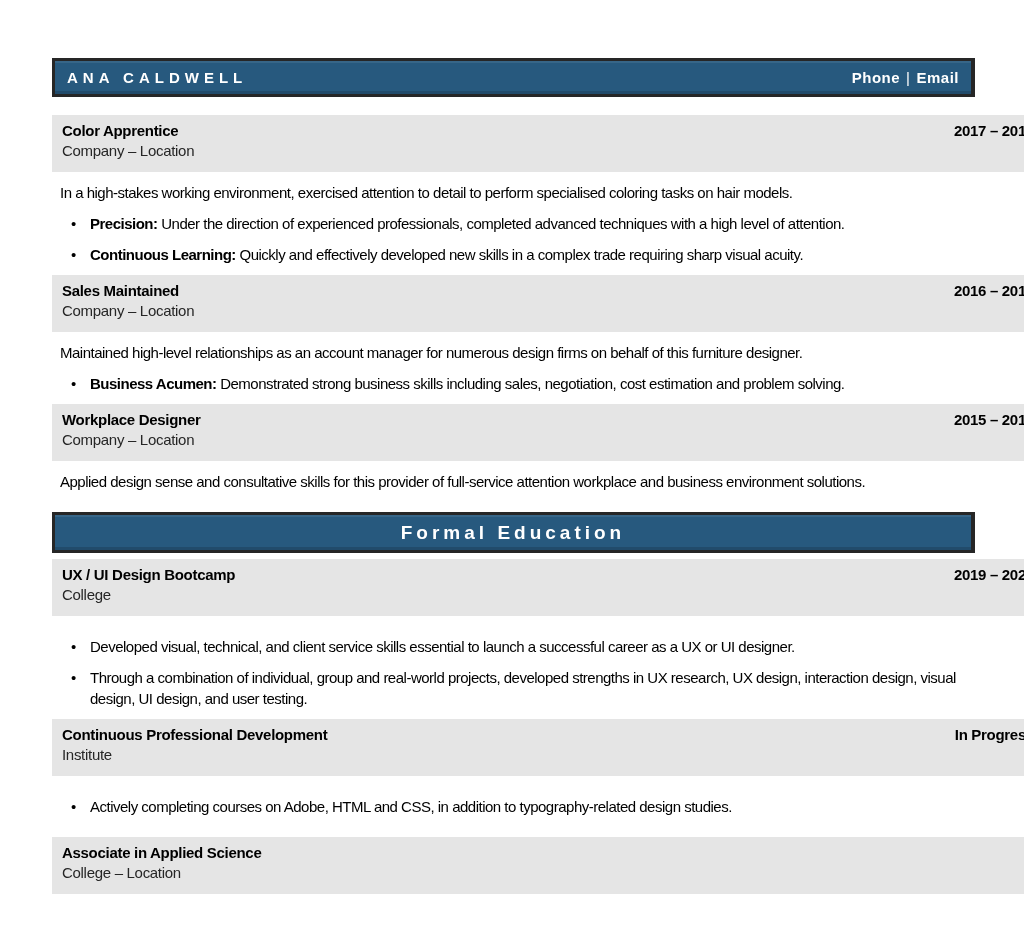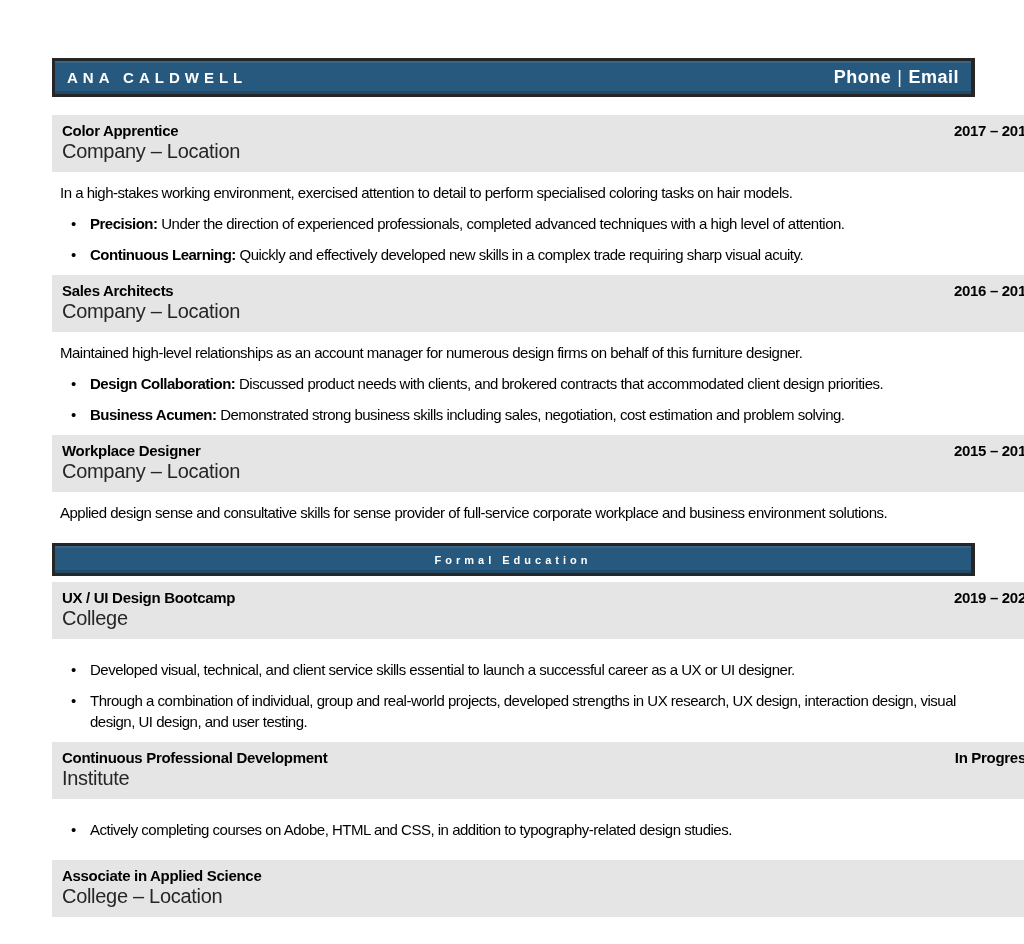--- a/index.html
+++ b/index.html
@@ -21,37 +21,37 @@
     box-shadow: inset 0 2px 0 rgba(255,255,255,0.08), inset 0 -3px 0 rgba(0,0,0,0.15);
     color:#fff;
     font-weight:bold;
   }
   .name-bar {
     height:39px;
     display:flex; align-items:center; justify-content:space-between;
     padding:12px 12px;
   }
   .name-text { font-size:15px; letter-spacing:5px; }
-  .contact-text { font-size:18px; letter-spacing:0.5px; }
+  .contact-text { font-size:15px; letter-spacing:0.5px; }
   .contact-text .sep { font-weight:normal; padding:0 6px; }
   .section-bar {
-    height:33px; margin-top:20px;
+    height:41px; margin-top:20px;
     display:flex; align-items:center; justify-content:center;
-    font-size:11px; letter-spacing:4px;
+    font-size:19px; letter-spacing:4px;
   }
 
   
   .entry-head {
     width:992px;
     background:#e5e5e5;
     padding:6px 10px 11px 10px;
     display:flex; justify-content:space-between; align-items:flex-start;
   }
   .entry-title { font-size:15px; font-weight:bold; letter-spacing:-0.3px; line-height:20px; }
-  .entry-org   { font-size:20px; color:#262626; letter-spacing:-0.3px; line-height:20px; }
+  .entry-org   { font-size:15px; color:#262626; letter-spacing:-0.3px; line-height:20px; }
   .entry-date  { font-size:15px; font-weight:bold; letter-spacing:-0.3px; line-height:20px; white-space:nowrap; }
 
   
   .summary {
     margin:10px 0 10px 8px;
     width:900px;
     font-size:15px; letter-spacing:-0.5px; line-height:21px;
   }
   .bullet {
     position:relative;
@@ -93,39 +93,38 @@
       <div class="entry-date">2017 – 2018</div>
     </div>
     <div class="summary">In a high-stakes working environment, exercised attention to detail to perform specialised coloring tasks on hair models.</div>
     <div class="bullet"><span class="b-label">Precision:</span> <span>Under the direction of experienced professionals, completed advanced techniques with a high level of attention.</span></div>
     <div class="bullet"><span class="b-label">Continuous Learning:</span> <span>Quickly and effectively developed new skills in a complex trade requiring sharp visual acuity.</span></div>
   </div>
 
   <div>
     <div class="entry-head">
       <div>
-        <div class="entry-title">Sales Architects</div>
+        <div class="entry-title">Sales Maintained</div>
         <div class="entry-org">Company – Location</div>
       </div>
       <div class="entry-date">2016 – 2017</div>
     </div>
     <div class="summary">Maintained high-level relationships as an account manager for numerous design firms on behalf of this furniture designer.</div>
-    <div class="bullet"><span class="b-label">Design Collaboration:</span> <span>Discussed product needs with clients, and brokered contracts that accommodated client design priorities.</span></div>
     <div class="bullet"><span class="b-label">Business Acumen:</span> <span>Demonstrated strong business skills including sales, negotiation, cost estimation and problem solving.</span></div>
   </div>
 
   <div>
     <div class="entry-head">
       <div>
         <div class="entry-title">Workplace Designer</div>
         <div class="entry-org">Company – Location</div>
       </div>
       <div class="entry-date">2015 – 2016</div>
     </div>
-    <div class="summary">Applied design sense and consultative skills for sense provider of full-service corporate workplace and business environment solutions.</div>
+    <div class="summary">Applied design sense and consultative skills for this provider of full-service attention workplace and business environment solutions.</div>
   </div>
 
   <div class="blue-bar section-bar">Formal Education</div>
 
   <div class="gap-sm"></div>
 
   <div>
     <div class="entry-head">
       <div>
         <div class="entry-title">UX / UI Design Bootcamp</div>

